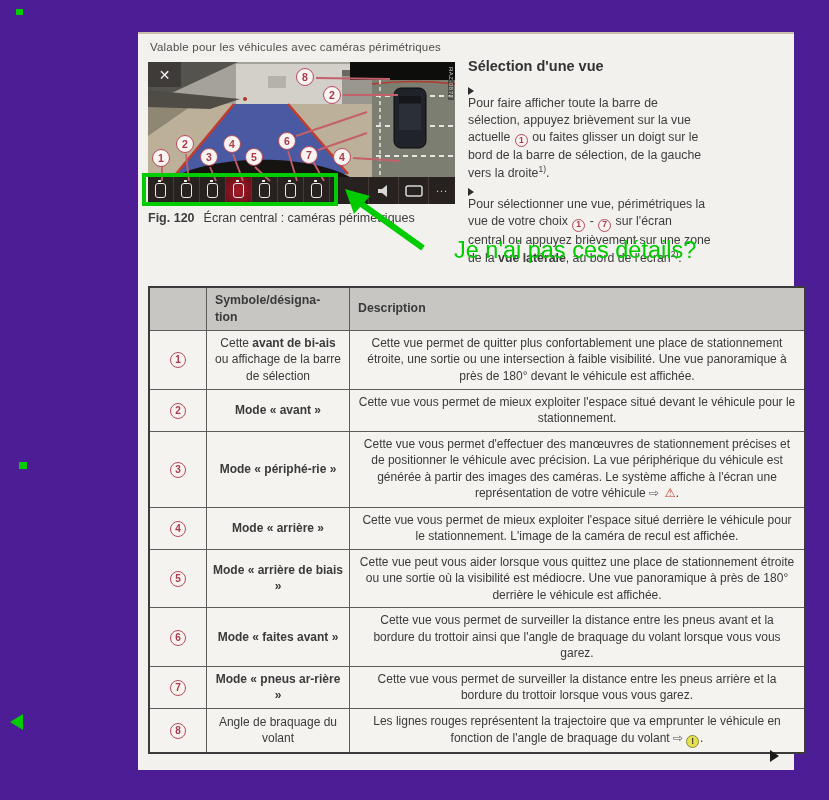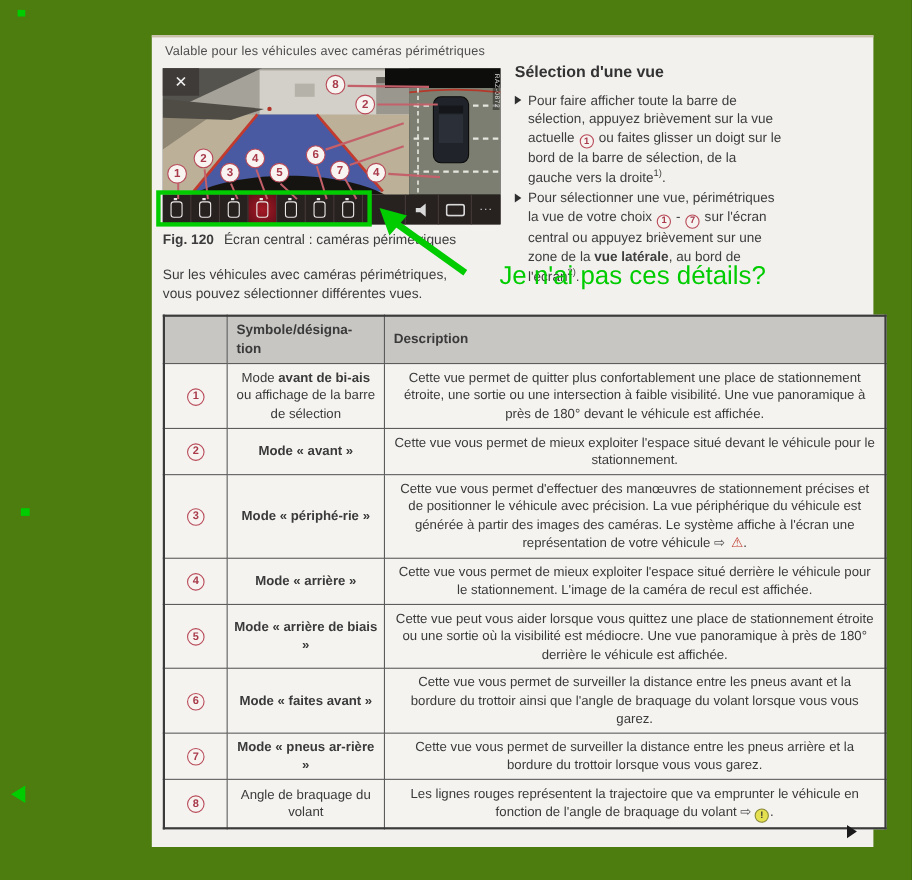--- a/index.html
+++ b/index.html
@@ -1,16 +1,16 @@
 <!DOCTYPE html>
 <html><head>
 <meta charset="utf-8">
 <style>
   html,body{margin:0;padding:0;background:#000;}
-  .stage{position:relative;width:829px;height:800px;background:#4d7c0f;overflow:hidden;
+  .stage{position:relative;width:829px;height:800px;background:#4c1d95;overflow:hidden;
          font-family:"Liberation Sans","DejaVu Sans",sans-serif;}
   
   .doc{position:absolute;left:138px;top:32px;width:656px;height:738px;background:#f2f1ee;
        border-top:2px solid #c9bfa8;box-sizing:border-box;color:#3d3d3d;}
   .header-note{position:absolute;left:12px;top:7px;font-size:11.5px;color:#4d4d4d;letter-spacing:.2px;}
   
   .camera{position:absolute;left:10px;top:28px;width:307px;height:142px;background:#1c1a18;}
   .cam-photo{position:absolute;left:0;top:0;}
   .cam-lines{position:absolute;left:0;top:0;z-index:3;pointer-events:none;}
   .close-btn{position:absolute;left:0;top:0;width:33px;height:25px;background:#3f3b39;color:#f0f0f0;
@@ -29,21 +29,21 @@
            font-size:11px;letter-spacing:1px;padding-bottom:5px;box-sizing:border-box;}
   .callout{position:absolute;width:16px;height:16px;border:1.5px solid #b84a58;border-radius:50%;background:#f8f4f2;
            color:#a83a4a;font-weight:bold;font-size:10.5px;display:flex;align-items:center;justify-content:center;z-index:4;}
   .hl-rect{position:absolute;left:-6px;top:111px;width:196px;height:33px;border:4px solid #00cc00;z-index:5;box-sizing:border-box;}
   .fig-caption{position:absolute;left:10px;top:177px;font-size:12.5px;color:#3c3c3c;width:320px;}
   .fig-caption b{margin-right:9px;}
   
   .intro{position:absolute;left:10px;top:208px;width:268px;font-size:12.5px;line-height:1.35;color:#3d3d3d;}
   .right-col{position:absolute;left:330px;top:24px;width:244px;}
   .section-title{font-size:14.5px;font-weight:bold;color:#333;margin:0 0 9px 0;}
-  .bullet{display:flex;margin-bottom:2px;}
+  .bullet{display:flex;margin-bottom:2px;flex-direction:column;}
   .tri{width:0;height:0;border-top:4px solid transparent;border-bottom:4px solid transparent;
        border-left:6px solid #2e2e2e;margin:4px 6px 0 0;flex:none;}
   .bullet p{margin:0;font-size:12.3px;line-height:1.38;color:#3d3d3d;}
   
   .green-q{position:absolute;left:316px;top:203px;font-size:23.5px;font-weight:400;color:#00cc00;white-space:nowrap;z-index:6;}
   .green-arrow{position:absolute;left:200px;top:150px;z-index:6;pointer-events:none;}
   .mark{position:absolute;background:#00cc00;}
   .mark-top{left:16px;top:9px;width:7px;height:6px;}
   .mark-mid{left:19px;top:462px;width:8px;height:7px;}
   .mark-tri{position:absolute;left:10px;top:714px;width:0;height:0;border-top:8px solid transparent;
@@ -186,21 +186,20 @@
       <div class="callout" style="left:175px;top:24px;">2</div>
       <div class="callout" style="left:185px;top:86px;">4</div>
 
       <div class="hl-rect"></div>
     </div>
 
     <div class="fig-caption">
       <b>Fig. 120</b><span>Écran central : caméras périmétriques</span>
     </div>
 
-    <div class="intro">Sur les véhicules avec caméras périmétriques, vous pouvez sélectionner différentes vues.</div>
 
     <div class="right-col">
       <h3 class="section-title">Sélection d'une vue</h3>
       <div class="bullet">
         <span class="tri"></span>
         <p><span>Pour faire afficher toute la barre de sélection, appuyez brièvement sur la vue actuelle </span><span class="circ-inline">1</span><span> ou faites glisser un doigt sur le bord de la barre de sélection, de la gauche vers la droite</span><sup>1)</sup><span>.</span></p>
       </div>
       <div class="bullet">
         <span class="tri"></span>
         <p><span>Pour sélectionner une vue, périmétriques la vue de votre choix </span><span class="circ-inline">1</span><span> - </span><span class="circ-inline">7</span><span> sur l'écran central ou appuyez brièvement sur une zone de la </span><b>vue latérale</b><span>, au bord de l'écran</span><sup>2)</sup><span>.</span></p>
@@ -217,21 +216,21 @@
       <thead>
         <tr>
           <th class="th-num"></th>
           <th class="th-sym">Symbole/désigna-tion</th>
           <th>Description</th>
         </tr>
       </thead>
       <tbody>
           <tr>
             <td class="col-num"><span class="circ-num">1</span></td>
-            <td class="col-sym"><span>Mode </span><b>avant de bi-ais</b><span> ou affichage de la barre de sélection</span></td>
+            <td class="col-sym"><span>Cette </span><b>avant de bi-ais</b><span> ou affichage de la barre de sélection</span></td>
             <td class="col-desc"><span>Cette vue permet de quitter plus confortablement une place de stationnement étroite, une sortie ou une intersection à faible visibilité. Une vue panoramique à près de 180° devant le véhicule est affichée.</span></td>
           </tr>
           <tr>
             <td class="col-num"><span class="circ-num">2</span></td>
             <td class="col-sym"><b>Mode « avant »</b></td>
             <td class="col-desc"><span>Cette vue vous permet de mieux exploiter l'espace situé devant le véhicule pour le stationnement.</span></td>
           </tr>
           <tr>
             <td class="col-num"><span class="circ-num">3</span></td>
             <td class="col-sym"><b>Mode « périphé-rie »</b></td>

